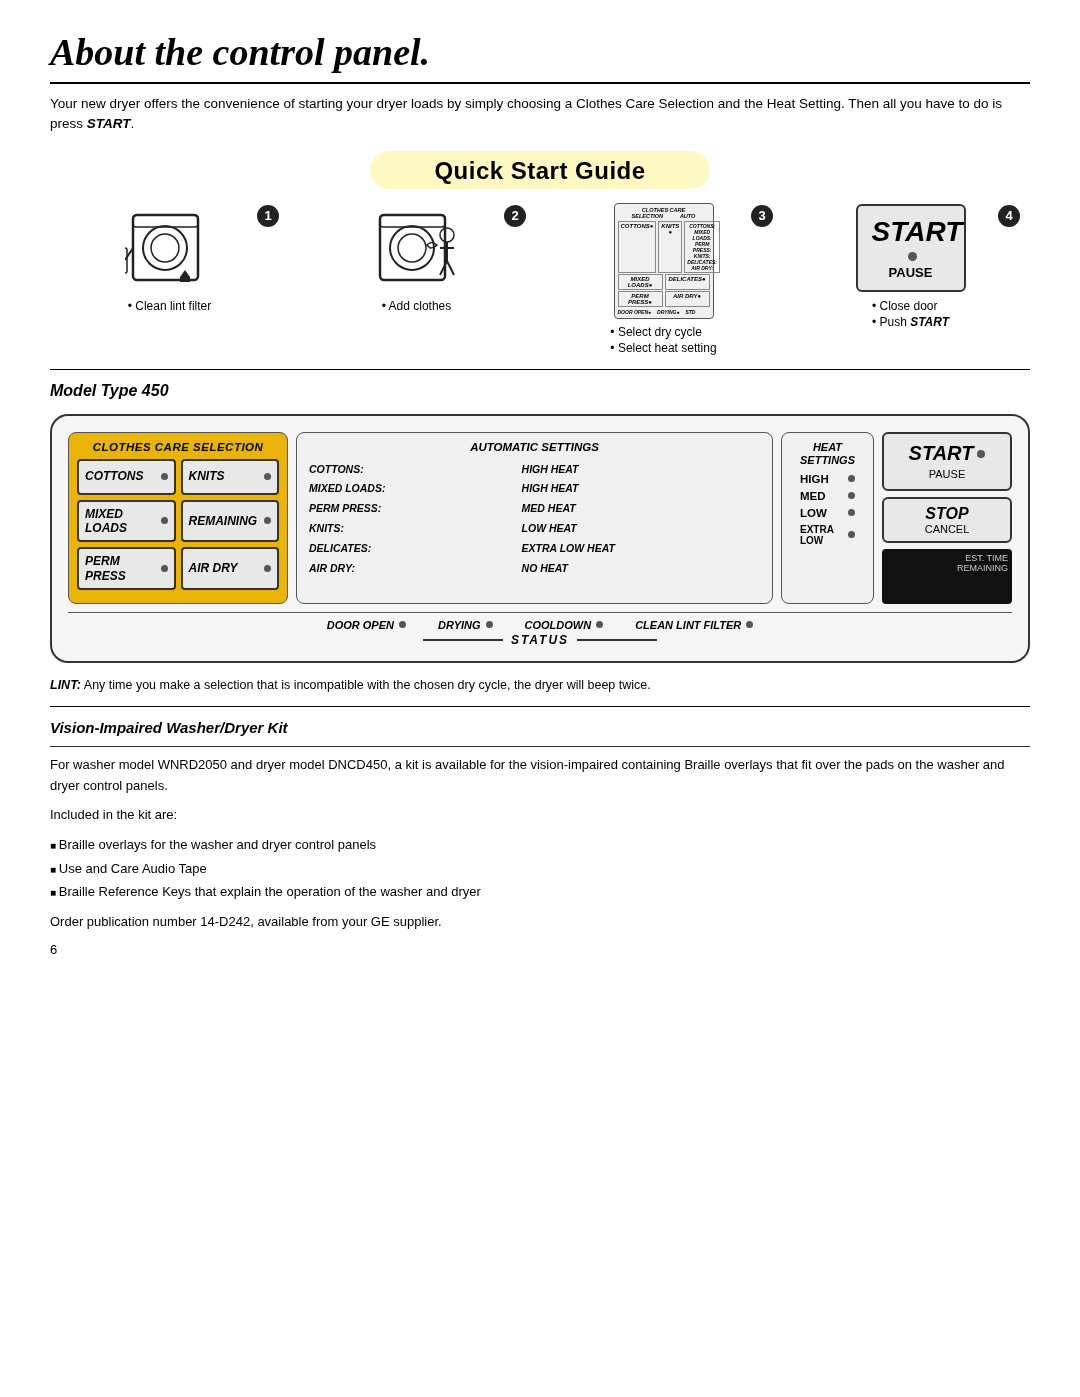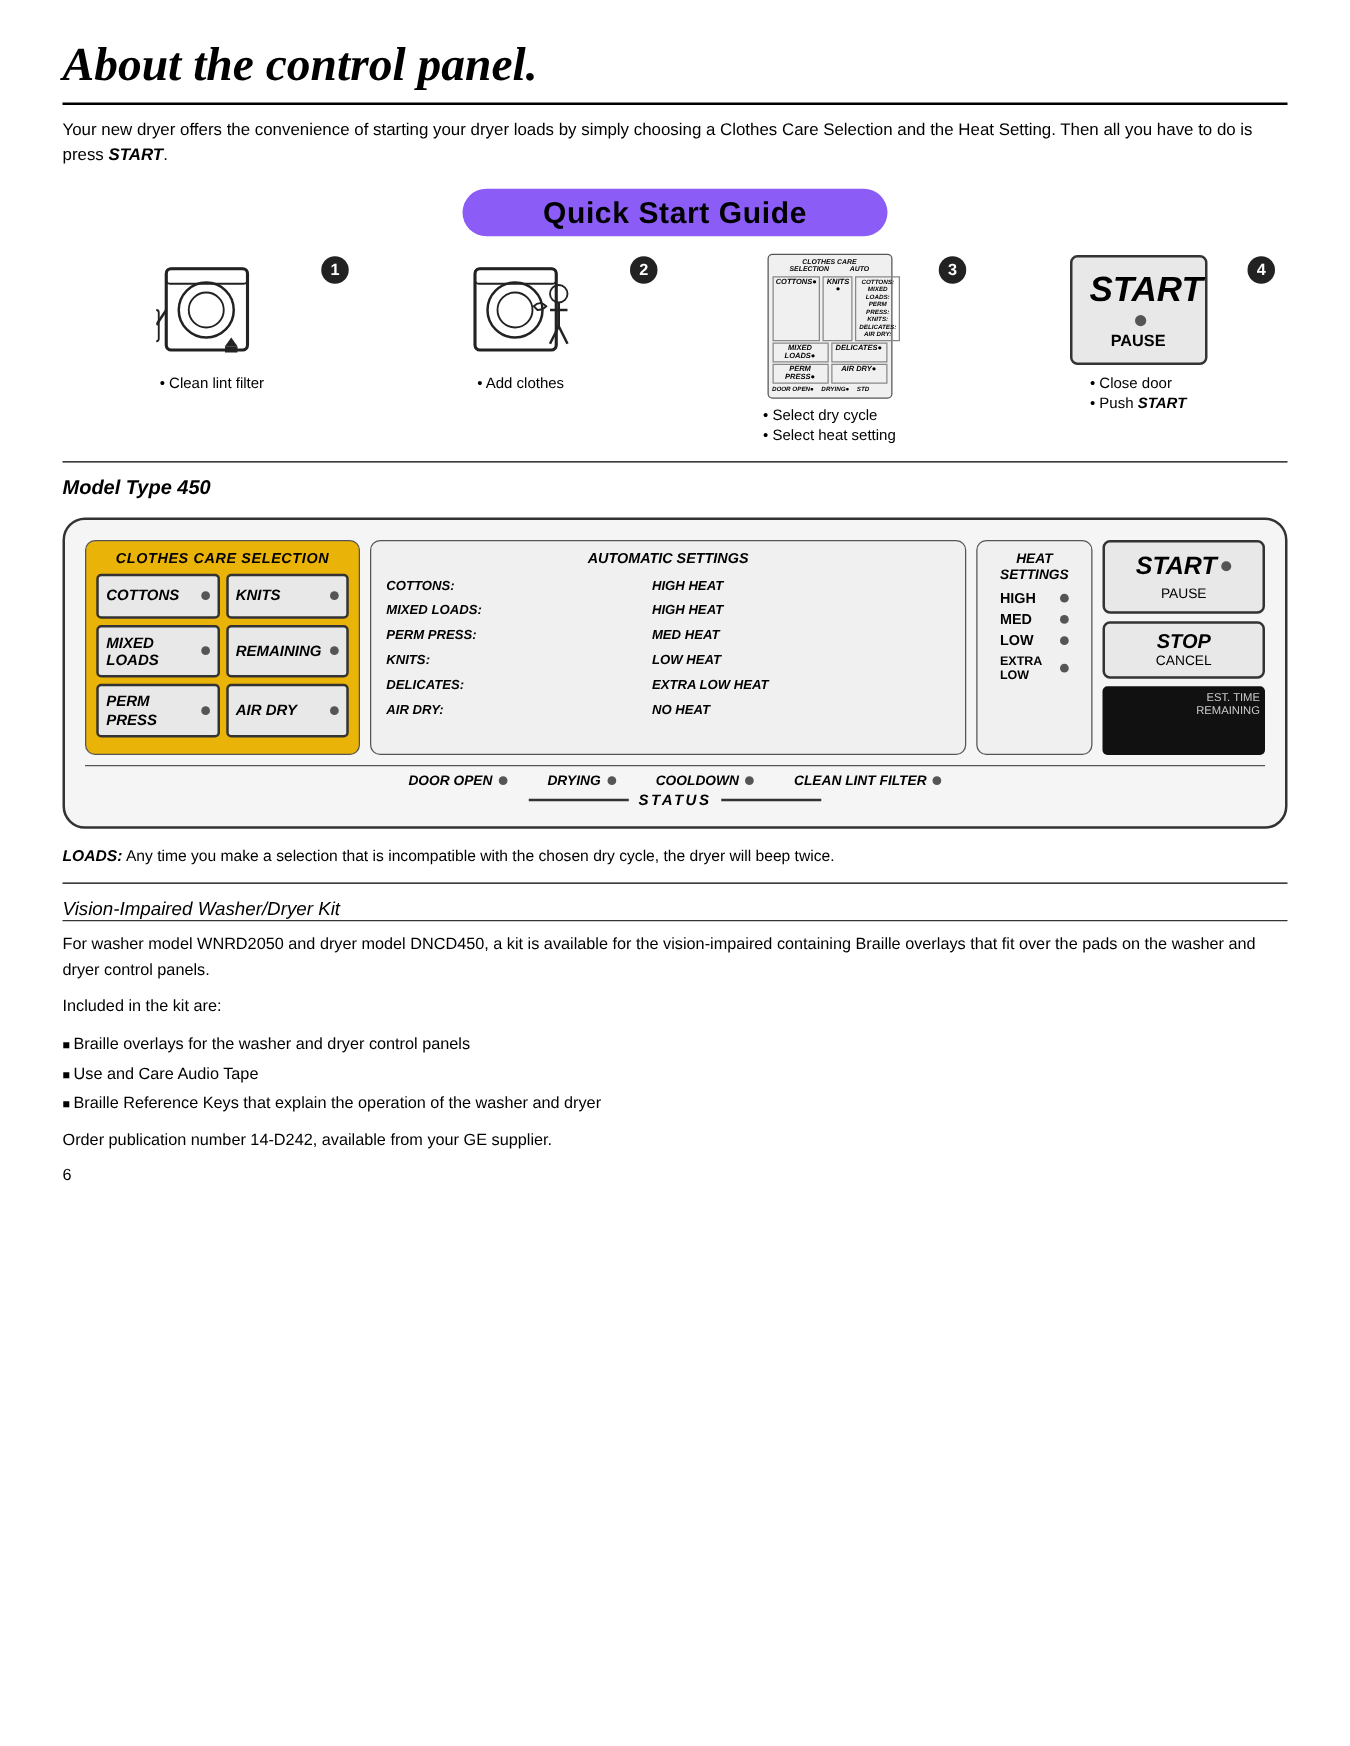--- a/index.html
+++ b/index.html
@@ -23,21 +23,21 @@
     }
     .intro-text {
       font-size: 13.5px;
       margin: 10px 0 16px 0;
       line-height: 1.5;
     }
     .intro-text strong { font-style: italic; font-weight: bold; }
 
     
     .qsg-container {
-      background: #8b5cf6;
+      background: #fef9c3;
       border-radius: 40px;
       text-align: center;
       padding: 6px 0 4px 0;
       margin: 0 auto 14px auto;
       width: 340px;
     }
     .qsg-title {
       font-size: 24px;
       font-weight: bold;
       letter-spacing: 0.5px;
@@ -329,25 +329,25 @@
     .note-text {
       font-size: 12.5px;
       margin: 10px 0 6px 0;
       line-height: 1.4;
     }
     .note-text strong { font-weight: bold; font-style: italic; }
 
     
     .vi-title {
       font-style: italic;
-      font-weight: normal;
+      font-weight: bold;
       font-size: 15px;
       margin-bottom: 8px;
       border-bottom: 1.5px solid #333;
-      padding-bottom: 0;
+      padding-bottom: 10px;
     }
     .vi-text {
       font-size: 13px;
       line-height: 1.6;
       margin-bottom: 8px;
     }
     .vi-list { list-style: none; font-size: 13px; line-height: 1.8; margin-bottom: 8px; }
     .vi-list li::before { content: "■ "; font-size: 10px; }
     .page-num { font-size: 13px; margin-top: 10px; }
 
@@ -623,21 +623,21 @@
     </div>
     <div class="status-bar-line">
       <div class="line"></div>
       <span style="font-weight:bold;font-style:italic;font-size:12px;letter-spacing:2px;">STATUS</span>
       <div class="line"></div>
     </div>
   </div>
 </div>
 
 <p class="note-text">
-  <strong>LOADS:</strong>
+  <strong>LINT:</strong>
   <span>Any time you make a selection that is incompatible with the chosen dry cycle, the dryer will beep twice.</span>
 </p>
 
 <hr class="divider">
 
 <div class="vi-title">Vision-Impaired Washer/Dryer Kit</div>
 <p class="vi-text">For washer model WNRD2050 and dryer model DNCD450, a kit is available for the vision-impaired containing Braille overlays that fit over the pads on the washer and dryer control panels.</p>
 <p class="vi-text">Included in the kit are:</p>
 <ul class="vi-list">
   <li>Braille overlays for the washer and dryer control panels</li>

